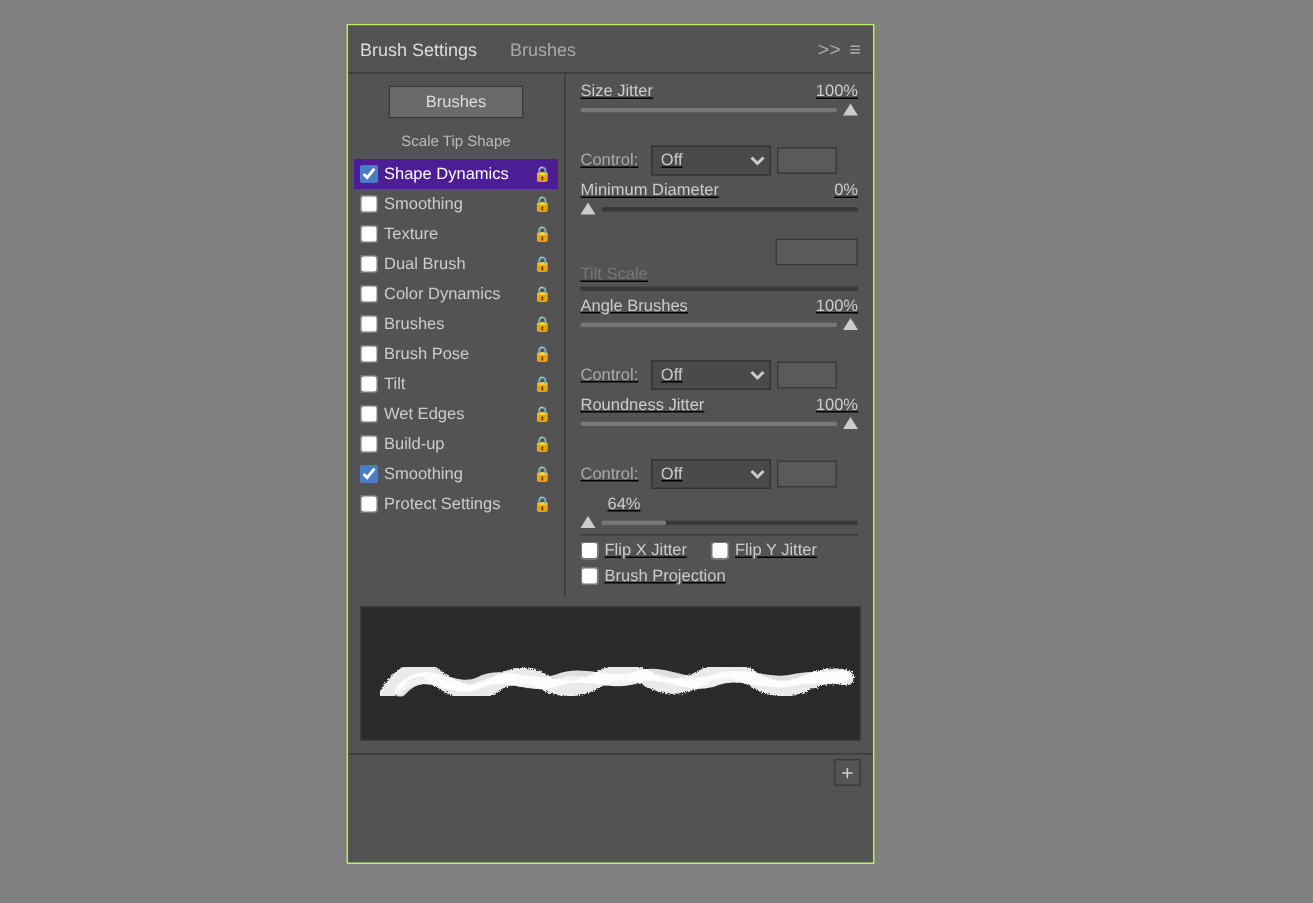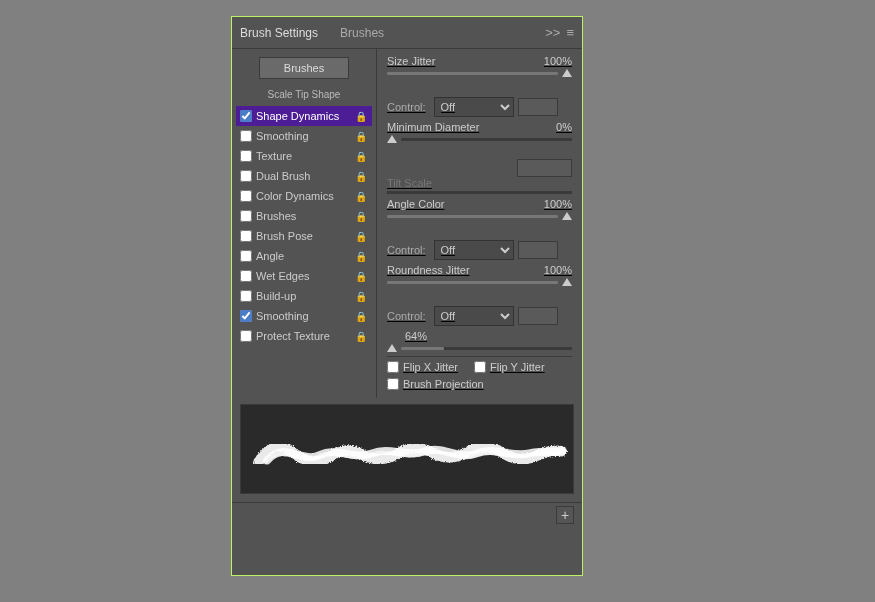--- a/index.html
+++ b/index.html
@@ -304,41 +304,41 @@
         <span class="brush-item-label">Brushes</span>
         <span class="lock-icon">🔒</span>
       </div>
       <div class="brush-item">
         <input type="checkbox" style="">
         <span class="brush-item-label">Brush Pose</span>
         <span class="lock-icon">🔒</span>
       </div>
       <div class="brush-item">
         <input type="checkbox" style="">
-        <span class="brush-item-label">Angle</span>
+        <span class="brush-item-label">Tilt</span>
         <span class="lock-icon">🔒</span>
       </div>
       <div class="brush-item">
         <input type="checkbox" style="">
         <span class="brush-item-label">Wet Edges</span>
         <span class="lock-icon">🔒</span>
       </div>
       <div class="brush-item">
         <input type="checkbox" style="">
         <span class="brush-item-label">Build-up</span>
         <span class="lock-icon">🔒</span>
       </div>
       <div class="brush-item">
         <input type="checkbox" checked="" style="">
         <span class="brush-item-label">Smoothing</span>
         <span class="lock-icon">🔒</span>
       </div>
       <div class="brush-item">
         <input type="checkbox" style="">
-        <span class="brush-item-label">Protect Texture</span>
+        <span class="brush-item-label">Protect Settings</span>
         <span class="lock-icon">🔒</span>
       </div>
     </div>
 
     <div class="right-col">
 
       <div class="param-row">
         <span class="param-label">Size Jitter</span>
         <span class="param-value">100%</span>
       </div>
@@ -373,21 +373,21 @@
 
       <div class="param-row">
         <span class="param-label disabled">Tilt Scale</span>
         <div class="control-swatch" style="width:55px;"></div>
       </div>
       <div class="full-slider">
         <div class="full-slider-fill" style="width:0%"></div>
       </div>
 
       <div class="param-row">
-        <span class="param-label">Angle Color</span>
+        <span class="param-label">Angle Brushes</span>
         <span class="param-value">100%</span>
       </div>
       <div class="slider-row">
         <div class="slider-track">
           <div class="slider-fill" style="width:100%"></div>
         </div>
         <div class="slider-triangle"></div>
       </div>
 
       <div class="control-row">

